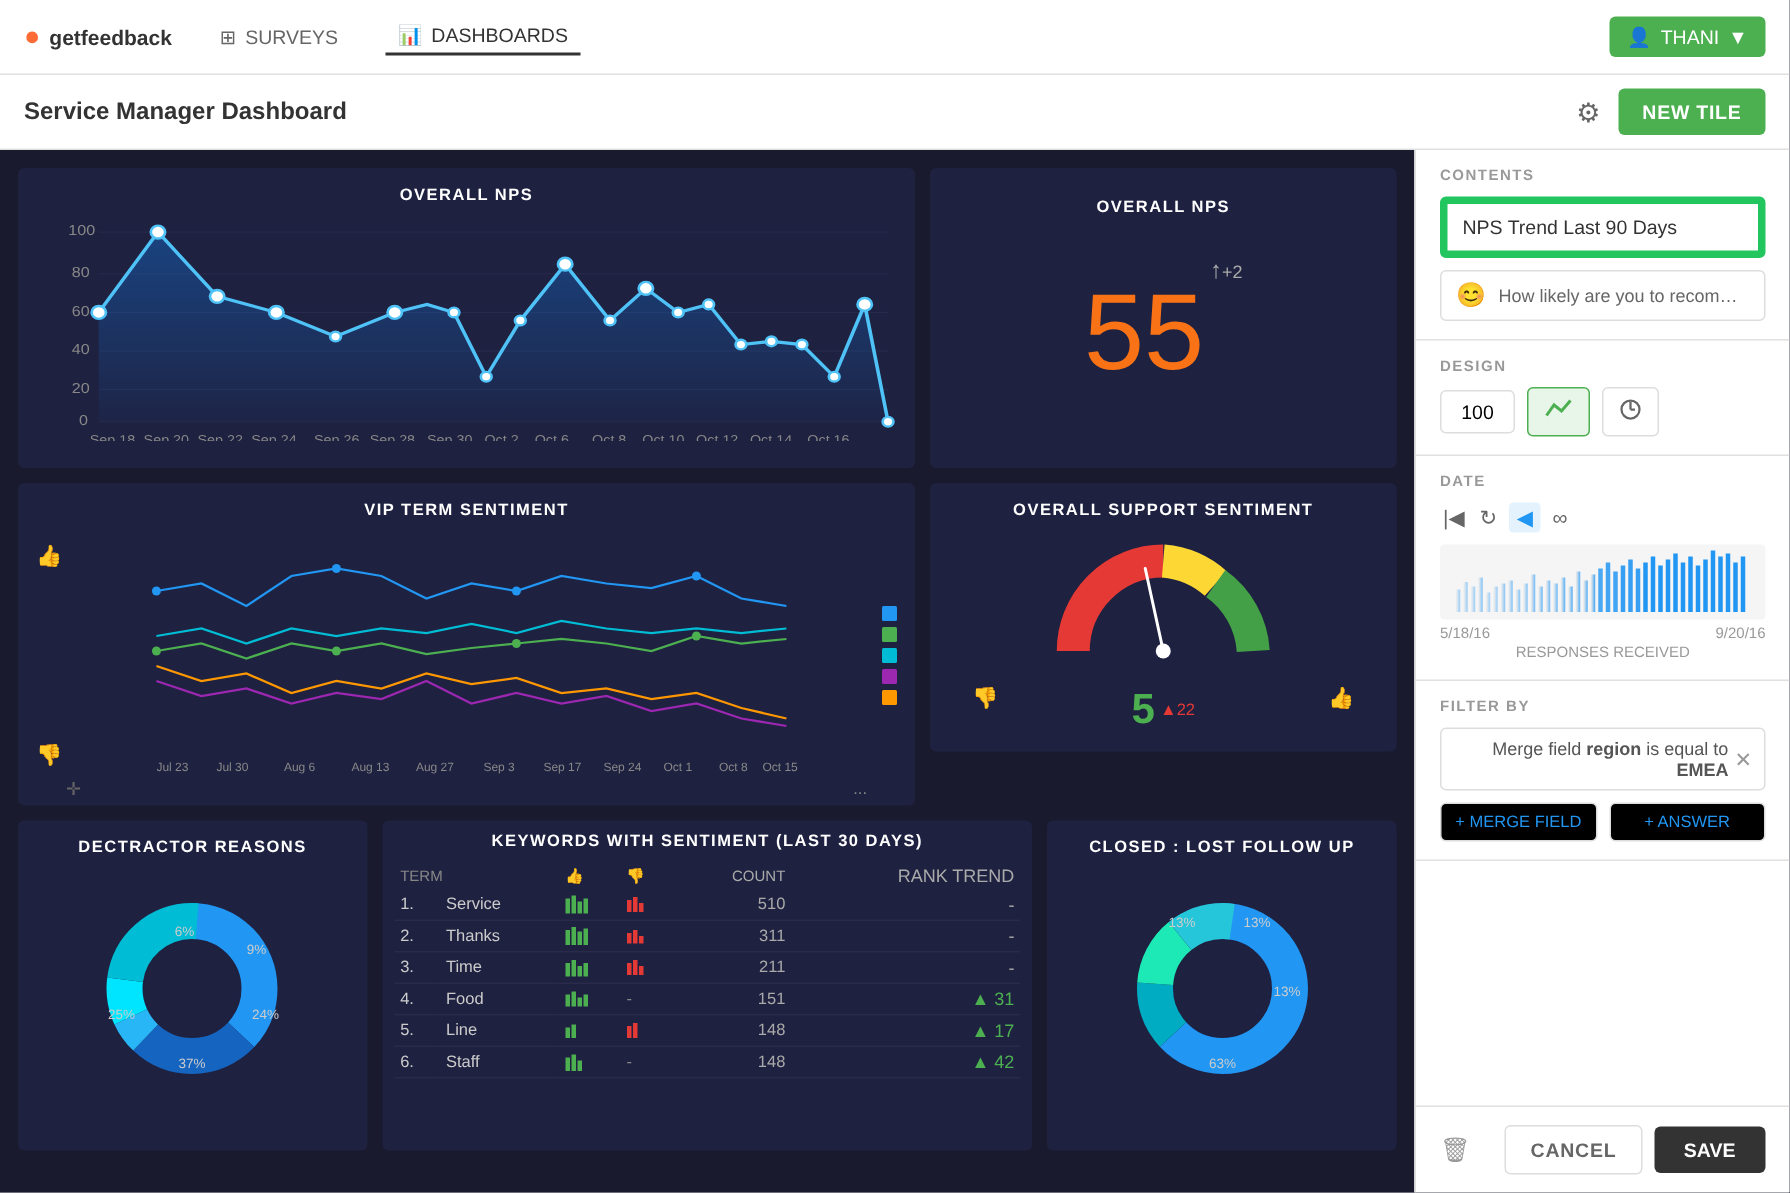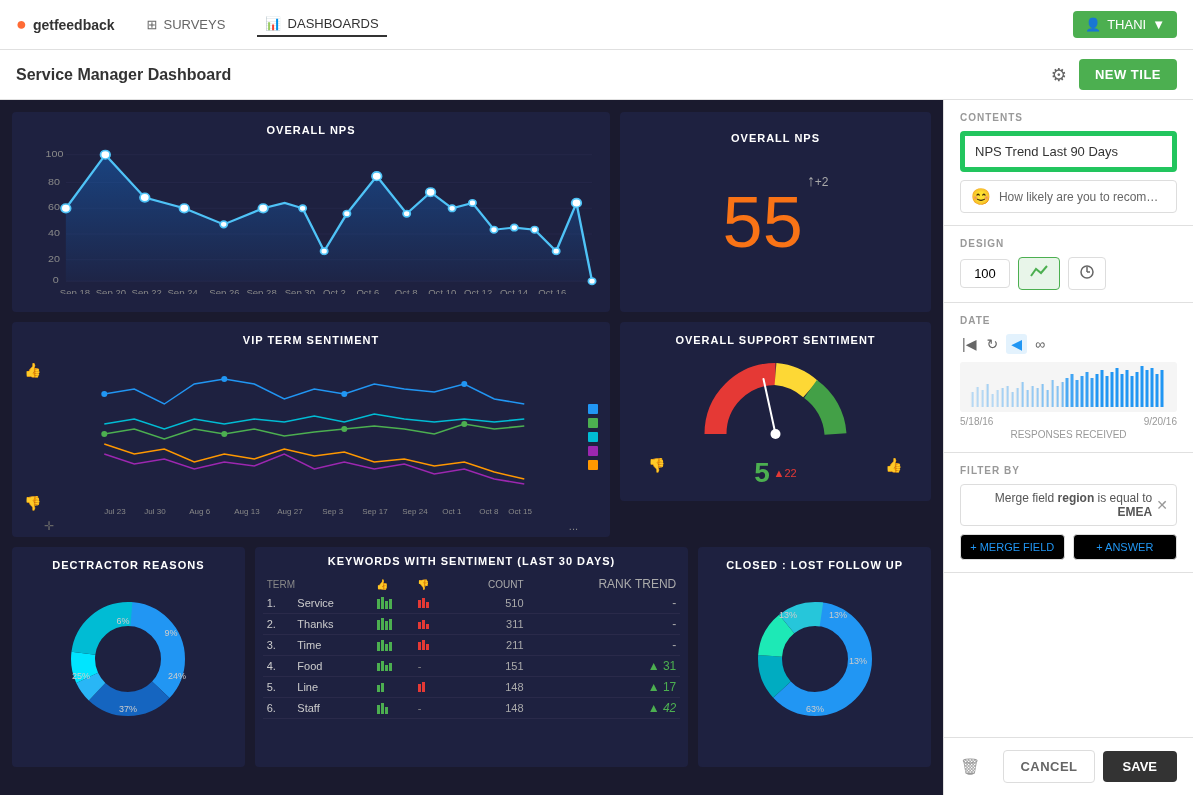--- a/index.html
+++ b/index.html
@@ -436,21 +436,21 @@
               <td>Staff</td>
               <td>
                 <div style="display:flex;gap:1px;align-items:flex-end;">
                   <div style="width:3px;height:9px;background:#4caf50;"></div>
                   <div style="width:3px;height:11px;background:#4caf50;"></div>
                   <div style="width:3px;height:7px;background:#4caf50;"></div>
                 </div>
               </td>
               <td style="color:#888;">-</td>
               <td class="count">148</td>
-              <td class="trend" style="color:#4caf50;font-style:italic;">▲ 42</td>
+              <td class="trend" style="color:#4caf50;">▲ 42</td>
             </tr>
           </tbody>
         </table>
       </div>
 
       <div class="tile tile-closed">
         <div class="tile-title">CLOSED : LOST FOLLOW UP</div>
         <div class="donut-container">
           <svg viewBox="0 0 130 130" width="130" height="130">
 

